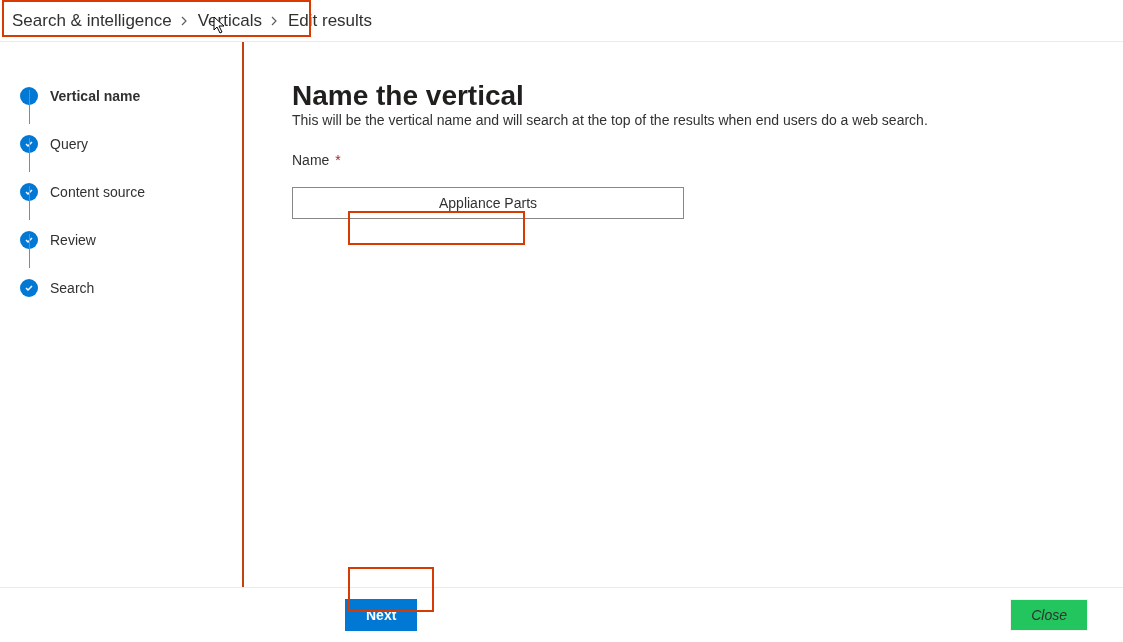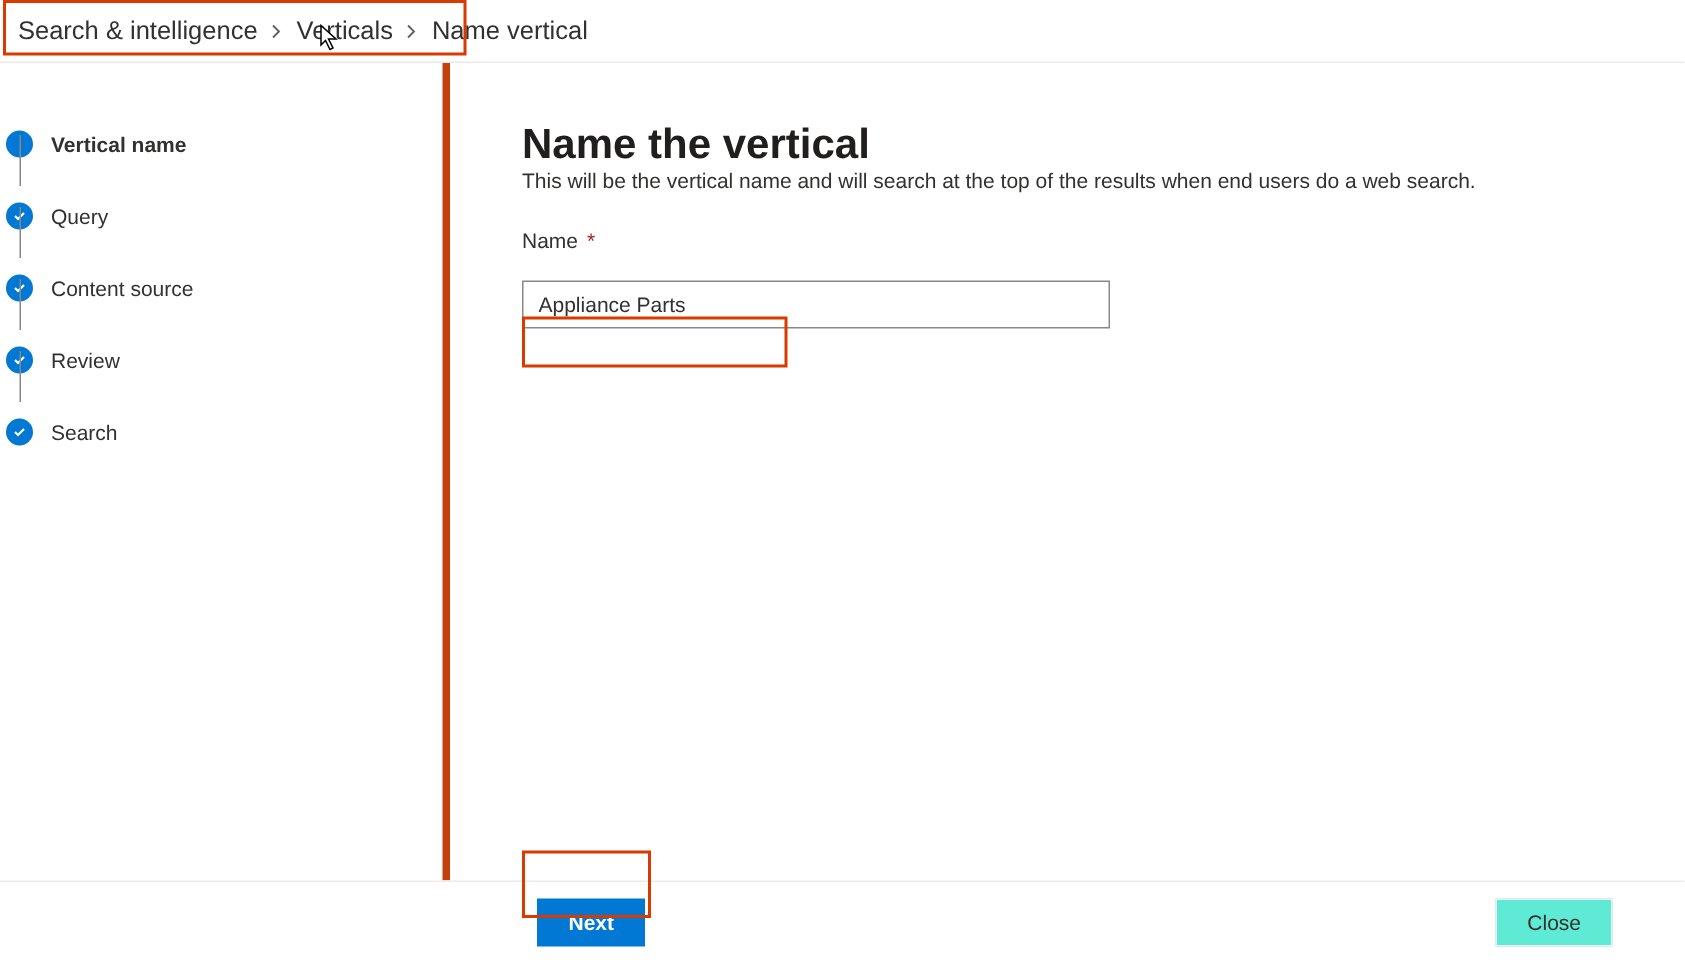--- a/index.html
+++ b/index.html
@@ -63,23 +63,23 @@
       pointer-events: none;
     }
 
     
     .content-area {
       display: flex;
       height: calc(100% - 42px - 55px); 
     }
 
     .sidebar {
-      width: 300px;
-      border-right: 5px solid #c2410c;
-      padding: 30px 16px 16px 4px;
+      width: 244px;
+      border-right: 2px solid #c2410c;
+      padding: 30px 16px 16px 20px;
     }
 
     .step-list { list-style: none; }
     .step-item {
       display: flex;
       align-items: center;
       gap: 12px;
       position: relative;
       padding: 6px 0;
       cursor: default;
@@ -146,75 +146,77 @@
     .req { color: #a4262c; margin-left: 2px; }
     .text-input {
       width: 392px;
       height: 32px;
       border: 1px solid #8a8886;
       padding: 4px 10px;
       font-size: 14px;
       font-family: inherit;
       color: #323130;
       outline: none;
+      text-align: center;
     }
 
     
     .footer {
       position: absolute;
       bottom: 0;
       left: 0;
       right: 0;
       height: 55px;
       border-top: 1px solid #edebe9;
       display: flex;
       align-items: center;
-      padding: 0 48px;
+      padding: 0 35px;
       justify-content: space-between;
       background: #fff;
       z-index: 10;
     }
     .footer-left { padding-left: 310px; }
     .btn {
       font-family: inherit;
       font-size: 14px;
       padding: 6px 20px;
       border: 1px solid transparent;
       cursor: pointer;
       min-width: 60px;
       height: 32px;
     }
     .btn-primary {
       background: #0078d4;
       color: #fff;
       font-weight: 600;
     }
     .btn-default {
-      background: #5eead4;
+      background: #22c55e;
       color: #323130;
       border-color: #f3f2f1;
+      font-style: italic;
     }
   </style>
 </head>
 <body>
 
 <nav class="breadcrumb-bar">
   <span class="breadcrumb-link">Search &amp; intelligence</span>
   <span class="chevron">
     <svg viewBox="0 0 10 10">
         <path d="M2 1 L6 5 L2 9" stroke="#605e5c" stroke-width="1.2" fill="none"></path>
       </svg>
   </span>
   <span class="breadcrumb-link">Verticals</span>
   <span class="chevron">
     <svg viewBox="0 0 10 10">
         <path d="M2 1 L6 5 L2 9" stroke="#605e5c" stroke-width="1.2" fill="none"></path>
       </svg>
   </span>
-  <span class="breadcrumb-current">Name vertical</span>
+  <span class="breadcrumb-current">Edit results</span>
 </nav>
 
 <div class="annot annot-breadcrumb"></div>
 <div class="annot annot-input"></div>
 <div class="annot annot-next"></div>
 
 <div class="cursor-glyph">
   <svg viewBox="0 0 14 18">
       <path d="M1 1 L1 14 L4 11 L7 17 L9 16 L6 10 L11 10 Z" fill="#fff" stroke="#000" stroke-width="1"></path>
     </svg>

